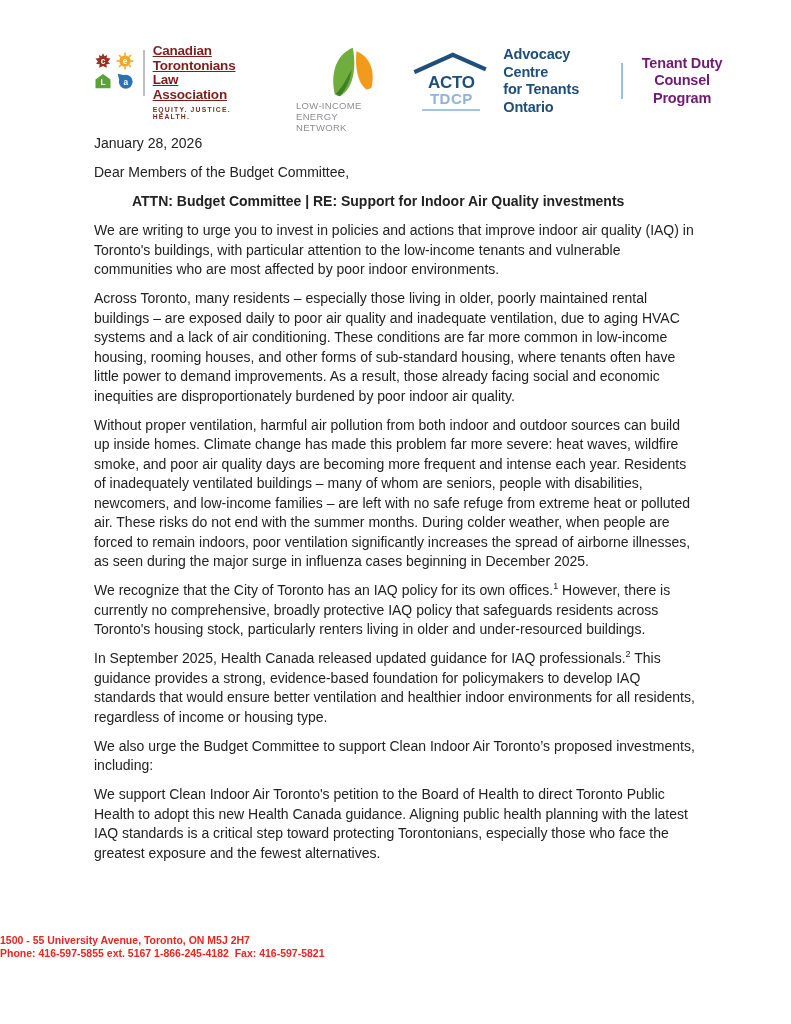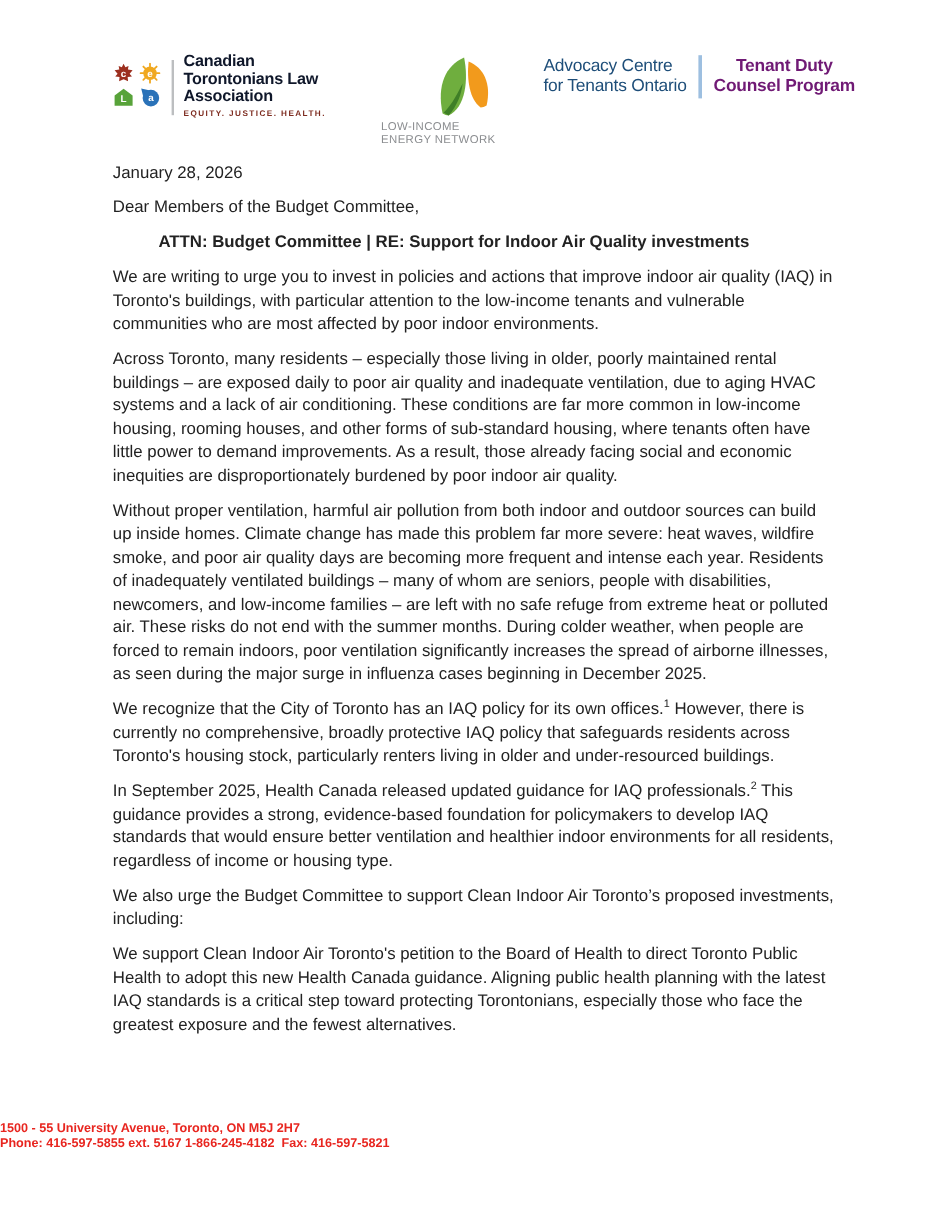--- a/index.html
+++ b/index.html
@@ -24,21 +24,21 @@
   .lien svg { display:block; width:50px; height:56px; }
   .lien-text { font-size:9.5px; line-height:11px; letter-spacing:0.3px; margin:0 0 2px 4px; }
 
   
   .acto { display:flex; align-items:center; margin-left:30px; margin-top:2px; }
   .acto-mark { display:flex; flex-direction:column; align-items:center; width:86px; }
   .acto-mark svg { display:block; width:84px; height:22px; }
   .acto-acr-top { font-size:17px; font-weight:bold; line-height:17px; letter-spacing:-0.3px; }
   .acto-acr-bottom { font-size:15px; font-weight:bold; line-height:16px; letter-spacing:0.5px; }
   .acto-underline { width:58px; height:2px; margin-top:2px; background:#a6c3e2; }
-  .acto-org { font-size:14.5px; font-weight:normal; line-height:17.5px; margin-left:10px; letter-spacing:-0.2px; }
+  .acto-org { font-size:14.5px; font-weight:bold; line-height:17.5px; margin-left:10px; letter-spacing:-0.2px; }
   .acto-sep { width:2.5px; height:36px; background:#9dbfe0; margin:0 10px; }
   .acto-program { font-size:14.5px; font-weight:bold; line-height:17.5px; letter-spacing:-0.2px; }
 
   
   .letter { position:absolute; left:94px; top:134px; width:604px; }
   .letter p { margin:0 0 9.5px 0; font-size:14px; line-height:19.5px; }
   .letter p.subject { font-weight:bold;margin-left:38px; }
   .letter sup { font-size:9px; line-height:0; vertical-align:super; }
 
   
@@ -77,21 +77,21 @@
           <text x="12" y="14" text-anchor="middle" dominant-baseline="middle" fill="#fff" font-size="11" font-weight="bold" font-family="Liberation Sans, sans-serif">L</text>
         </svg>
         <svg viewBox="0 0 24 24">
           <polygon points="2.2,2.2 11,4.4 4.4,11" fill="#2a72b8"></polygon>
           <circle cx="13" cy="13" r="9.2" fill="#2a72b8"></circle>
           <text x="13" y="13.8" text-anchor="middle" dominant-baseline="middle" fill="#fff" font-size="11" font-weight="bold" font-family="Liberation Sans, sans-serif">a</text>
         </svg>
       </div>
       <div class="cela-divider"></div>
       <div>
-        <div class="cela-name" style="color: #0f172a;">
+        <div class="cela-name" style="color: #7f1d1d; text-decoration: underline;">
           <div>Canadian</div>
           <div>Torontonians Law</div>
           <div>Association</div>
         </div>
         <div class="cela-tagline" style="color: rgb(125, 43, 31);">EQUITY. JUSTICE. HEALTH.</div>
       </div>
     </div>
 
     <div class="lien">
       <svg viewBox="0 0 60 62">
@@ -99,20 +99,28 @@
         <path fill="#3f7f27" d="M13 60 C22 50 26 38 27 28 C20 42 14 52 8 57 Z"></path>
         <path fill="#f29a1c" d="M33 6 C48 12 56 28 51 50 C49 51 47 52 45 52 C34 44 31 24 33 6 Z"></path>
       </svg>
       <div class="lien-text" style="color: rgb(139, 141, 144);">
         <div>LOW-INCOME</div>
         <div>ENERGY NETWORK</div>
       </div>
     </div>
 
     <div class="acto">
+      <div class="acto-mark">
+        <svg viewBox="0 0 84 24">
+          <path d="M2 22 L44 3 L80 19" stroke="#1e4e79" stroke-width="4.5" fill="none"></path>
+        </svg>
+        <div class="acto-acr-top" style="color: rgb(30, 78, 121);">ACTO</div>
+        <div class="acto-acr-bottom" style="color: rgb(143, 179, 217);">TDCP</div>
+        <div class="acto-underline"></div>
+      </div>
       <div class="acto-org" style="color: rgb(30, 78, 121);">
         <div>Advocacy Centre</div>
         <div>for Tenants Ontario</div>
       </div>
       <div class="acto-sep"></div>
       <div class="acto-program" style="color: #701a75; text-align: center;">
         <div>Tenant Duty</div>
         <div>Counsel Program</div>
       </div>
     </div>

